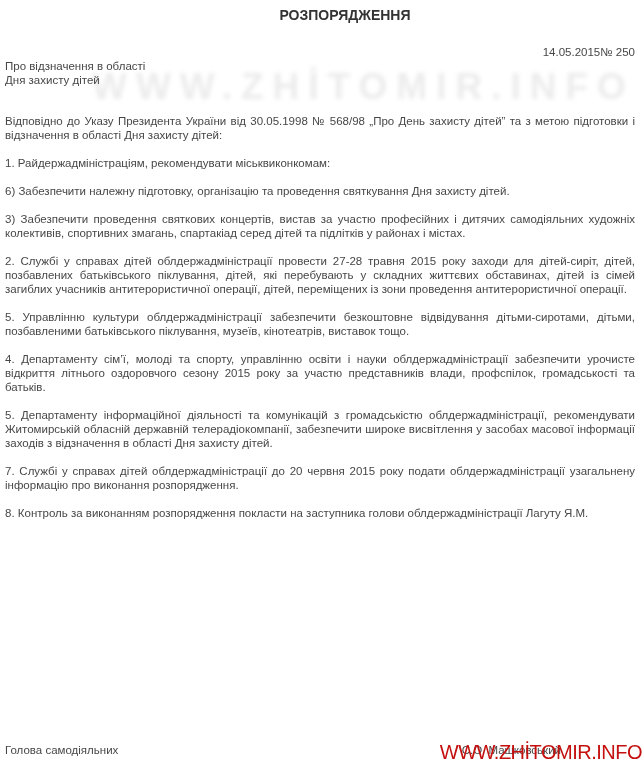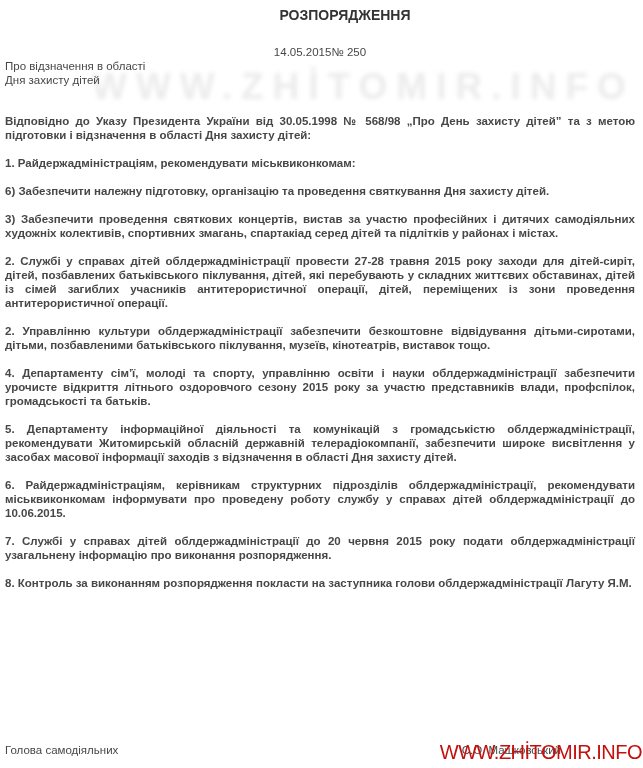--- a/index.html
+++ b/index.html
@@ -42,21 +42,21 @@
     font-weight: bold;
     font-size: 14px;
     line-height: 14px;
     color: #333333;
     padding-left: 47px;
   }
   .meta-row {
     position: relative;
     z-index: 1;
     display: flex;
-    justify-content: center;
+    justify-content: flex-end;
     padding: 0 8px 0 5px;
     margin-top: 24px;
     font-size: 11.5px;
     line-height: 13px;
   }
   .subject {
     position: relative;
     z-index: 1;
     padding-left: 5px;
     font-size: 11.5px;
@@ -66,21 +66,20 @@
     position: relative;
     z-index: 1;
     margin-top: 27px;
     padding: 0 8px 0 5px;
     font-size: 11.5px;
     line-height: 14px;
     text-align: justify;
   }
   .doc-body p {
     margin: 0 0 14px 0;
-    font-weight: bold;
   }
   .sign-row {
     position: absolute;
     z-index: 1;
     left: 5px;
     right: 8px;
     top: 743px;
     display: flex;
     justify-content: space-between;
     font-size: 11.5px;
@@ -121,24 +120,23 @@
     <div>Про відзначення в області</div>
     <div>Дня захисту дітей</div>
   </div>
 
   <main class="doc-body">
     <p>Відповідно до Указу Президента України від 30.05.1998 № 568/98 „Про День захисту дітей” та з метою підготовки і відзначення в області Дня захисту дітей:</p>
     <p>1.  Райдержадміністраціям, рекомендувати міськвиконкомам:</p>
     <p>6) Забезпечити належну підготовку, організацію та проведення святкування Дня захисту дітей.</p>
     <p>3) Забезпечити проведення святкових концертів, вистав за участю професійних і дитячих самодіяльних художніх колективів, спортивних змагань, спартакіад серед дітей та підлітків у районах і містах.</p>
     <p>2. Службі у справах дітей облдержадміністрації провести 27-28 травня 2015 року заходи для дітей-сиріт, дітей, позбавлених батьківського піклування, дітей, які перебувають у складних життєвих обставинах, дітей із сімей загиблих учасників антитерористичної операції, дітей, переміщених із зони проведення антитерористичної операції.</p>
-    <p>2. Управлінню культури облдержадміністрації забезпечити безкоштовне відвідування дітьми-сиротами, дітьми, позбавленими батьківського піклування, музеїв, кінотеатрів, виставок тощо.</p>
+    <p>5. Управлінню культури облдержадміністрації забезпечити безкоштовне відвідування дітьми-сиротами, дітьми, позбавленими батьківського піклування, музеїв, кінотеатрів, виставок тощо.</p>
     <p>4.  Департаменту сім’ї, молоді та спорту, управлінню освіти і науки облдержадміністрації забезпечити урочисте відкриття літнього оздоровчого сезону 2015 року за участю представників влади, профспілок, громадськості та батьків.</p>
     <p>5.  Департаменту інформаційної діяльності та комунікацій з громадськістю облдержадміністрації, рекомендувати Житомирській обласній державній телерадіокомпанії, забезпечити широке висвітлення у засобах масової інформації заходів з відзначення в області Дня захисту дітей.</p>
-    <p>6. Райдержадміністраціям, керівникам структурних підрозділів облдержадміністрації, рекомендувати міськвиконкомам інформувати про проведену роботу службу у справах дітей облдержадміністрації до 10.06.2015.</p>
     <p>7. Службі у справах дітей облдержадміністрації до 20 червня 2015 року подати облдержадміністрації узагальнену інформацію про виконання розпорядження.</p>
     <p>8. Контроль за виконанням розпорядження покласти на заступника голови облдержадміністрації Лагуту Я.М.</p>
   </main>
 
   <div class="sign-row">
     <span>Голова самодіяльних</span>
     <span class="name">С.О. Машковський</span>
   </div>
 
   <div class="site-watermark">WWW.ZHİTOMIR.INFO</div>

